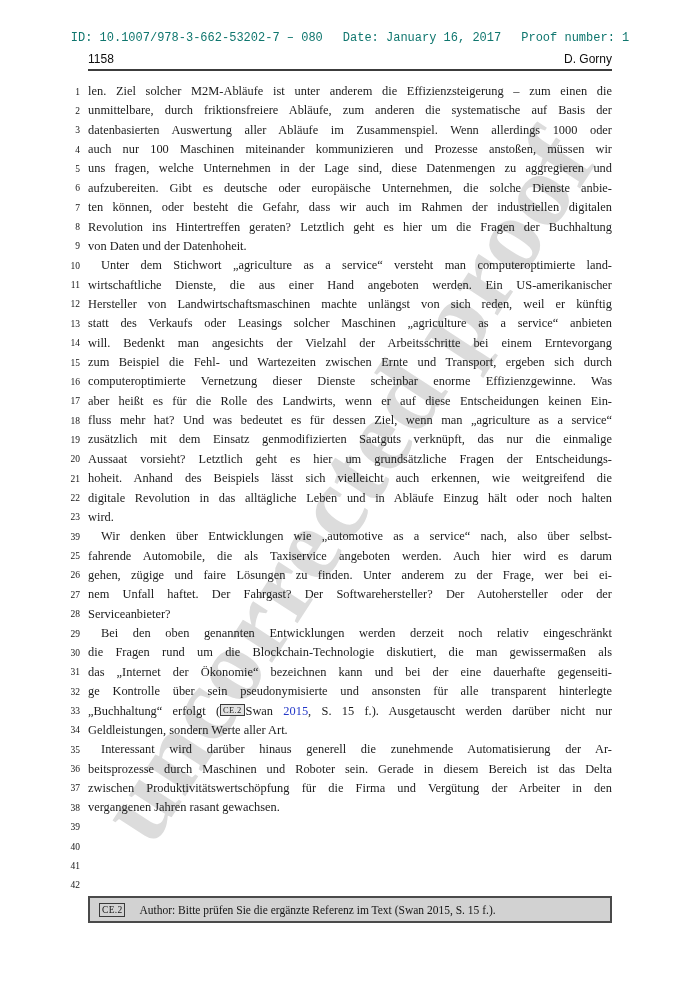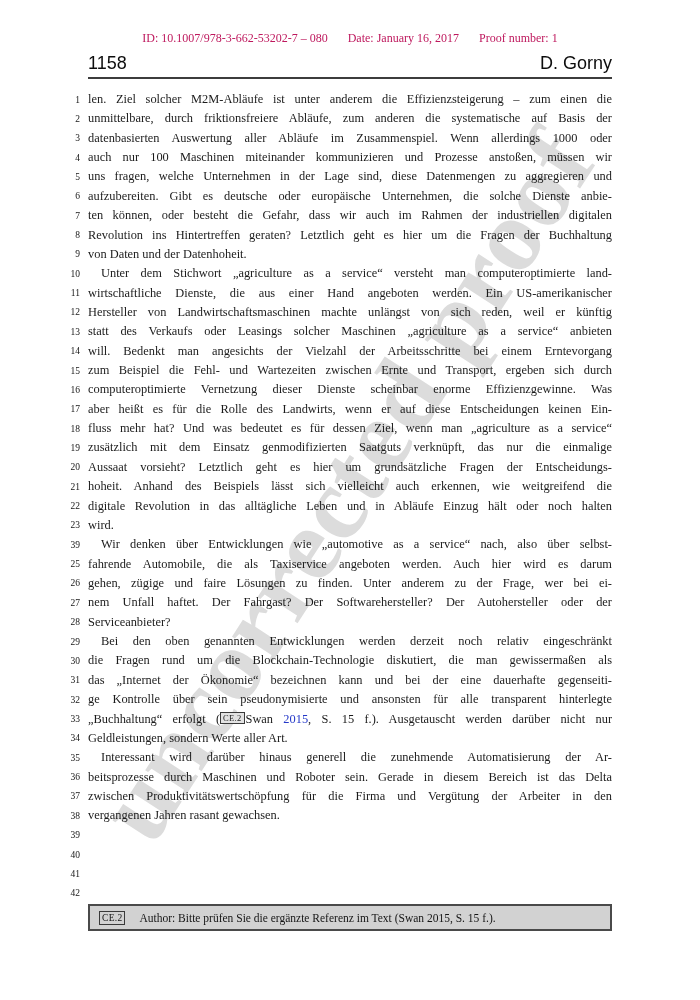--- a/index.html
+++ b/index.html
@@ -11,25 +11,25 @@
   .watermark{
     position:absolute;left:345px;top:485px;z-index:0;
     transform:translate(-50%,-50%) rotate(-57deg);
     font-family:"Liberation Serif",serif;font-weight:bold;
     font-size:104px;letter-spacing:1px;white-space:nowrap;
     color:var(--watermark,#dcdcdc);
   }
   .content{position:absolute;left:88px;top:0;width:524px;z-index:1;}
   .proof-line{
     margin-top:31px;display:flex;justify-content:center;gap:20px;
-    font-size:12px;color:#be185d;white-space:nowrap;
+    font-size:12px;color:#0f766e;white-space:nowrap;font-family:Liberation Mono, monospace;
   }
   .page-row{
     margin-top:7px;display:flex;justify-content:space-between;align-items:baseline;
-    font-family:"Liberation Sans",sans-serif;font-size:18px;color:#0d0d0d;
+    font-family:"Liberation Sans",sans-serif;font-size:12px;color:#0d0d0d;
   }
   .rule{border:none;border-top:2px solid #3c3c3c;margin:3px 0 0 0;}
   .lines{margin-top:11px;}
   .line-row{position:relative;height:19.36px;}
   .line-num{
     position:absolute;left:-26px;top:4.5px;width:18px;text-align:right;
     font-size:9.5px;color:#161616;
   }
   .line-text{
     font-size:12.4px;line-height:19.36px;height:19.36px;overflow:hidden;

